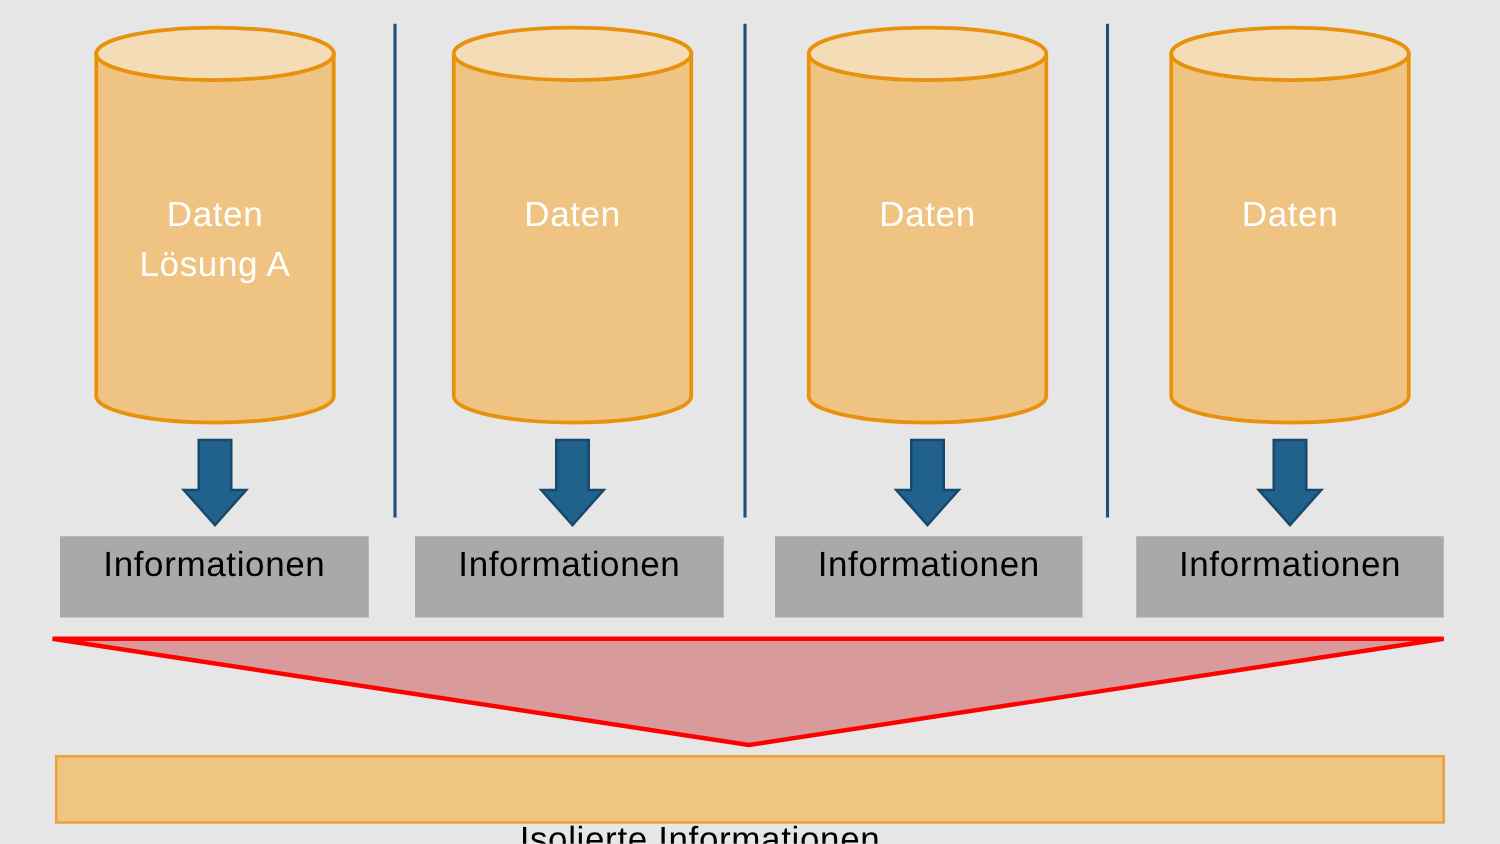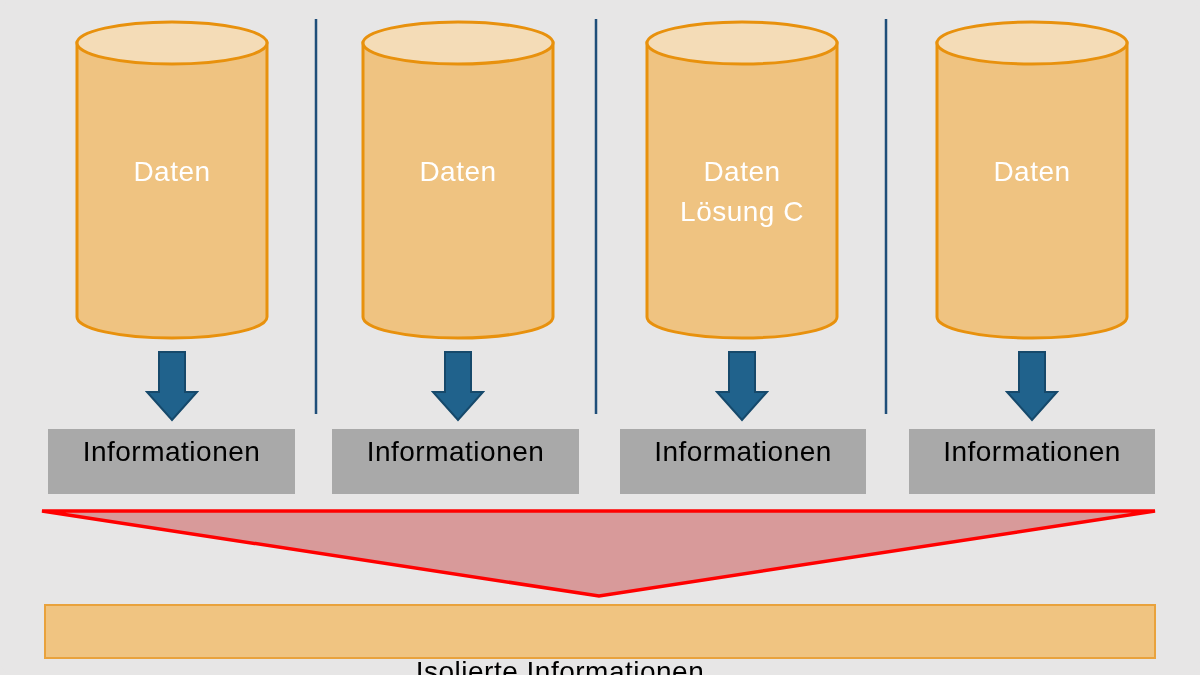--- a/index.html
+++ b/index.html
@@ -92,27 +92,27 @@
     <path class="arrow" d="M729 352 h26 v40 h12 l-25 28 l-25 -28 h12 Z"></path>
     <path class="arrow" d="M1019 352 h26 v40 h12 l-25 28 l-25 -28 h12 Z"></path>
 
     <polygon class="funnel" points="42,511 1155,511 599,596"></polygon>
 
     <rect class="bar-rect" x="45" y="605" width="1110" height="53"></rect>
   </svg>
 
   <div class="cyl-label" style="left:77px">
     <div>Daten</div>
+    <div>Lösung A</div>
   </div>
   <div class="cyl-label" style="left:363px">
     <div>Daten</div>
   </div>
   <div class="cyl-label" style="left:647px">
     <div>Daten</div>
-    <div>Lösung C</div>
   </div>
   <div class="cyl-label" style="left:937px">
     <div>Daten</div>
   </div>
 
   <div class="info-box" style="left:48px;  width:247px">
     <span>Informationen</span>
   </div>
   <div class="info-box" style="left:332px; width:247px">
     <span>Informationen</span>

